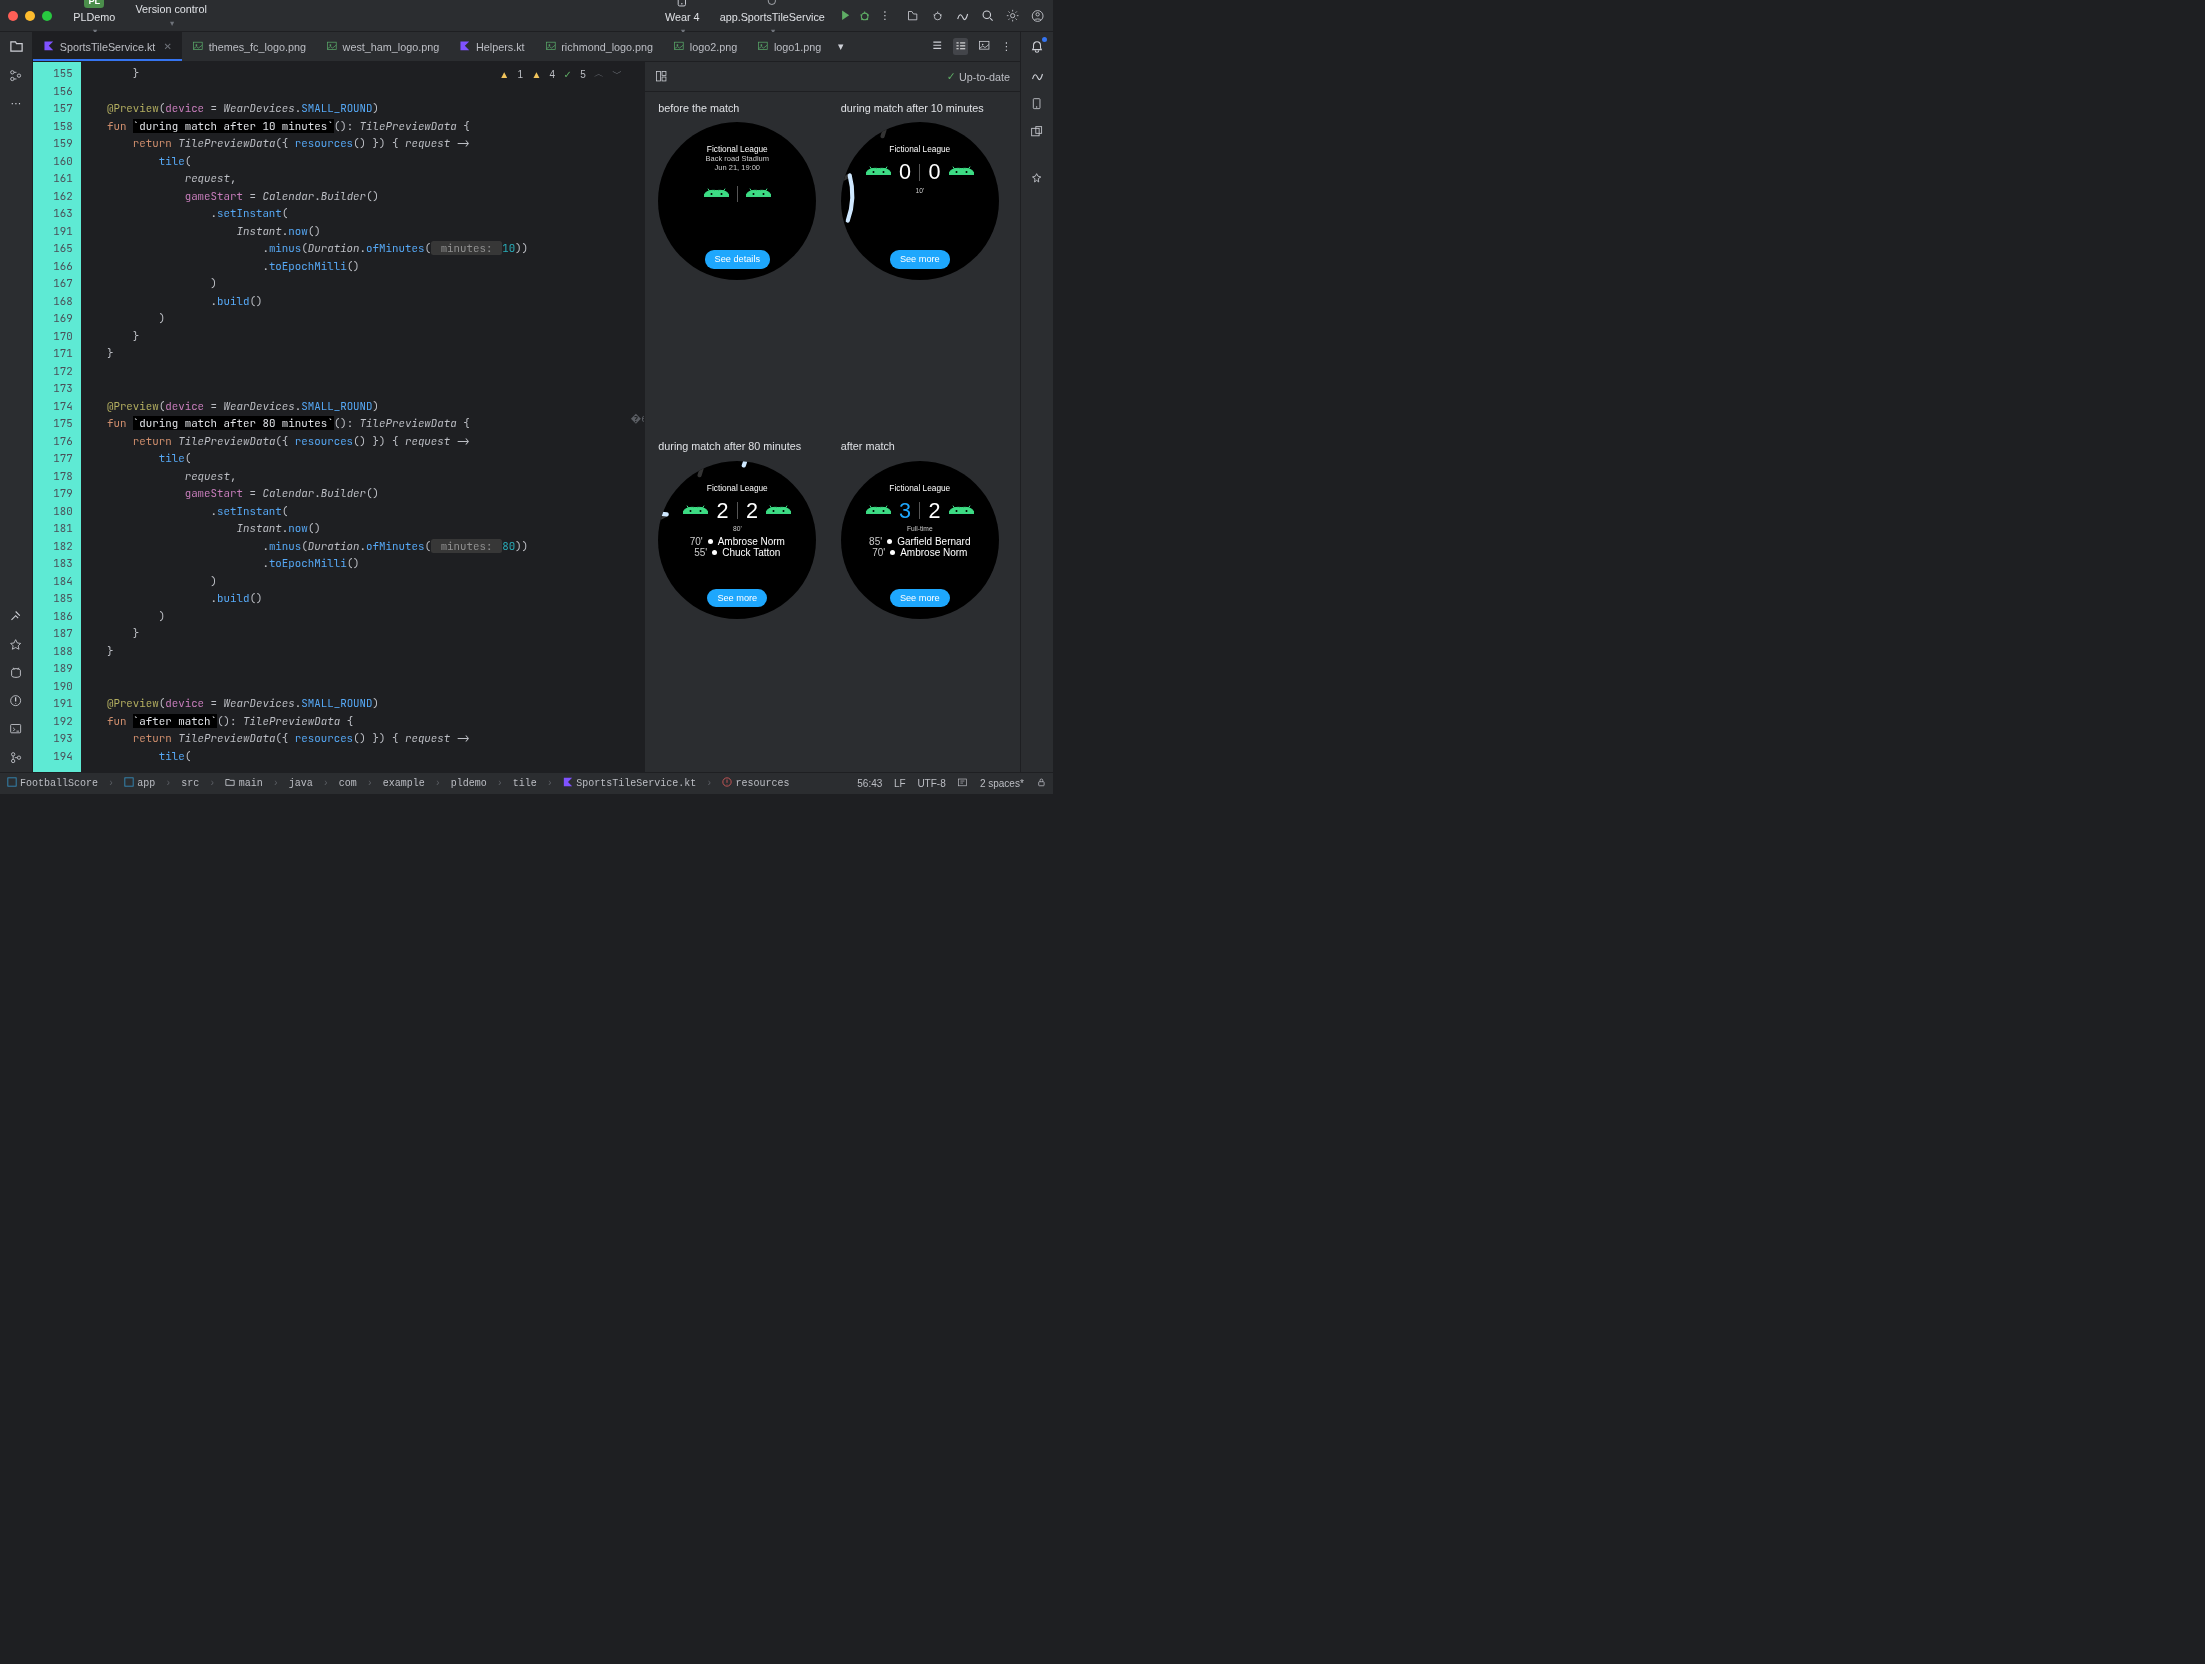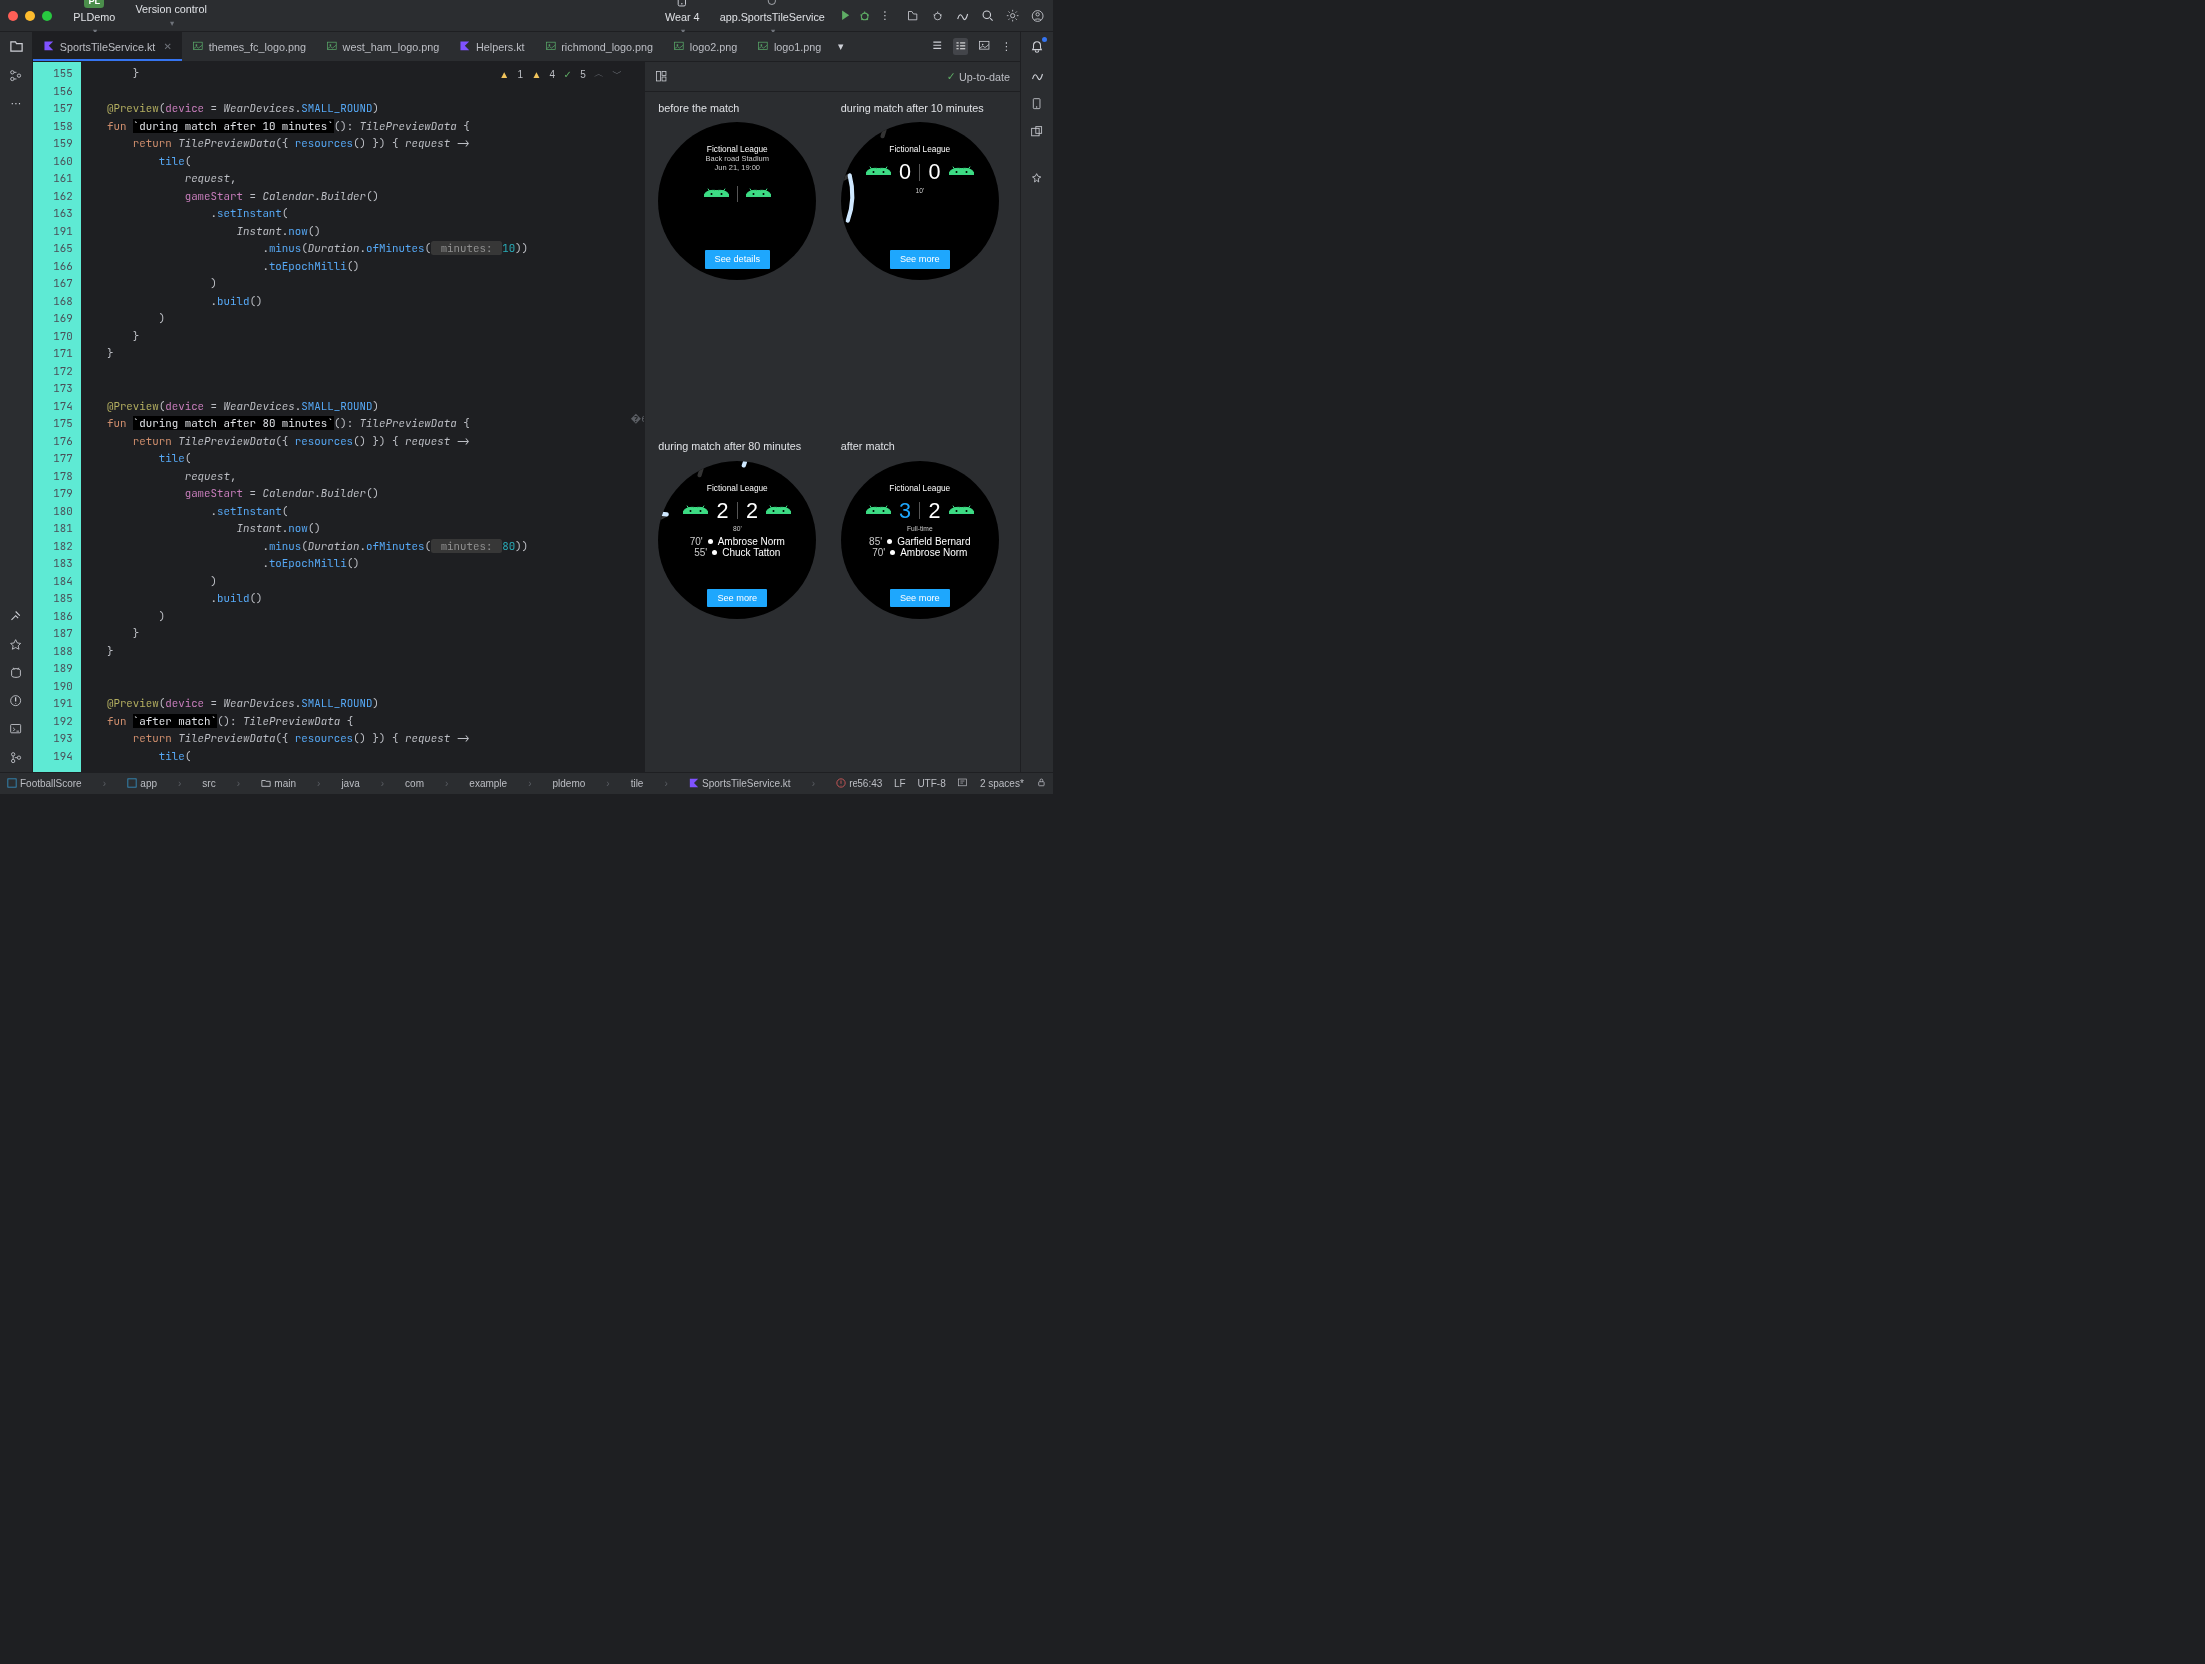--- a/index.html
+++ b/index.html
@@ -114,39 +114,39 @@
 .preview-label { font-size: 10.8px; color: #dfe1e5; }
 .watch {
   width: 158px; height: 158px; border-radius: 50%; background: #000;
   position: relative; display: flex; flex-direction: column; align-items: center;
   color: #fff; font-family: -apple-system, sans-serif; overflow: hidden;
 }
 .watch .league { font-size: 8.3px; margin-top: 22px; text-align: center; }
 .watch .stadium { font-size: 7.5px; color: #ccc; }
 .watch .btn {
   position: absolute; bottom: 11.7px; background: #1ea7fd; color: #fff;
-  font-size: 9.2px; padding: 4.2px 10px; border-radius: 1px;
+  font-size: 9.2px; padding: 4.2px 10px; border-radius: 9px;
 }
 .watch .score-row { display: flex; align-items: center; gap: 8.3px; margin-top: 5px;}
 .watch .score { font-size: 21.6px; font-weight: 300; }
 .watch .score.win { color: #1ea7fd; }
 .watch .sep { width: 0.8px; height: 16.6px; background: #555; }
 .watch .time-under { font-size: 6.7px; color: #ccc; margin-top: 1.7px; }
 .watch .bugdroid { width: 25px; }
 .watch .bugdroid svg { width: 25px; height: 18.3px; }
 .watch .scorers { font-size: 10px; color: #fff; margin-top: 3.3px; }
 .watch .scorers .row { display: flex; align-items: center; gap: 5px; justify-content: center;}
 .watch .scorers .dot { width: 5px; height: 5px; border-radius: 50%; background: #fff; display: inline-block;}
 .watch .scorers .min { color: #ccc; }
 
 .statusbar {
   height: 21.6px; background: #2b2d30; border-top: 0.8px solid #1e1f22;
   display: flex; align-items: center; padding: 0 6.7px; font-size: 10px; color: #bcbec4;
 }
-.breadcrumbs { display: flex; align-items: center; gap: 21px; flex: 1; overflow: hidden;}
+.breadcrumbs { display: flex; align-items: center; gap: 10px; flex: 1; overflow: hidden; font-family: Liberation Mono, monospace;}
 .breadcrumbs .crumb { display: flex; align-items: center; gap: 3.3px; white-space: nowrap;}
 .breadcrumbs .sep { color: #5a5d63; }
 .status-right { display: flex; align-items: center; gap: 11.7px; }
 .lock-icon { color: #ced0d6; }
 .crumb-icon { width: 10px; height: 10px; display:inline-block; }
 
 .notif-dot::after {
   content: ""; position: absolute; top: -1.7px; right: -1.7px; width: 5px; height: 5px;
   border-radius: 50%; background: #3574f0;
 }

